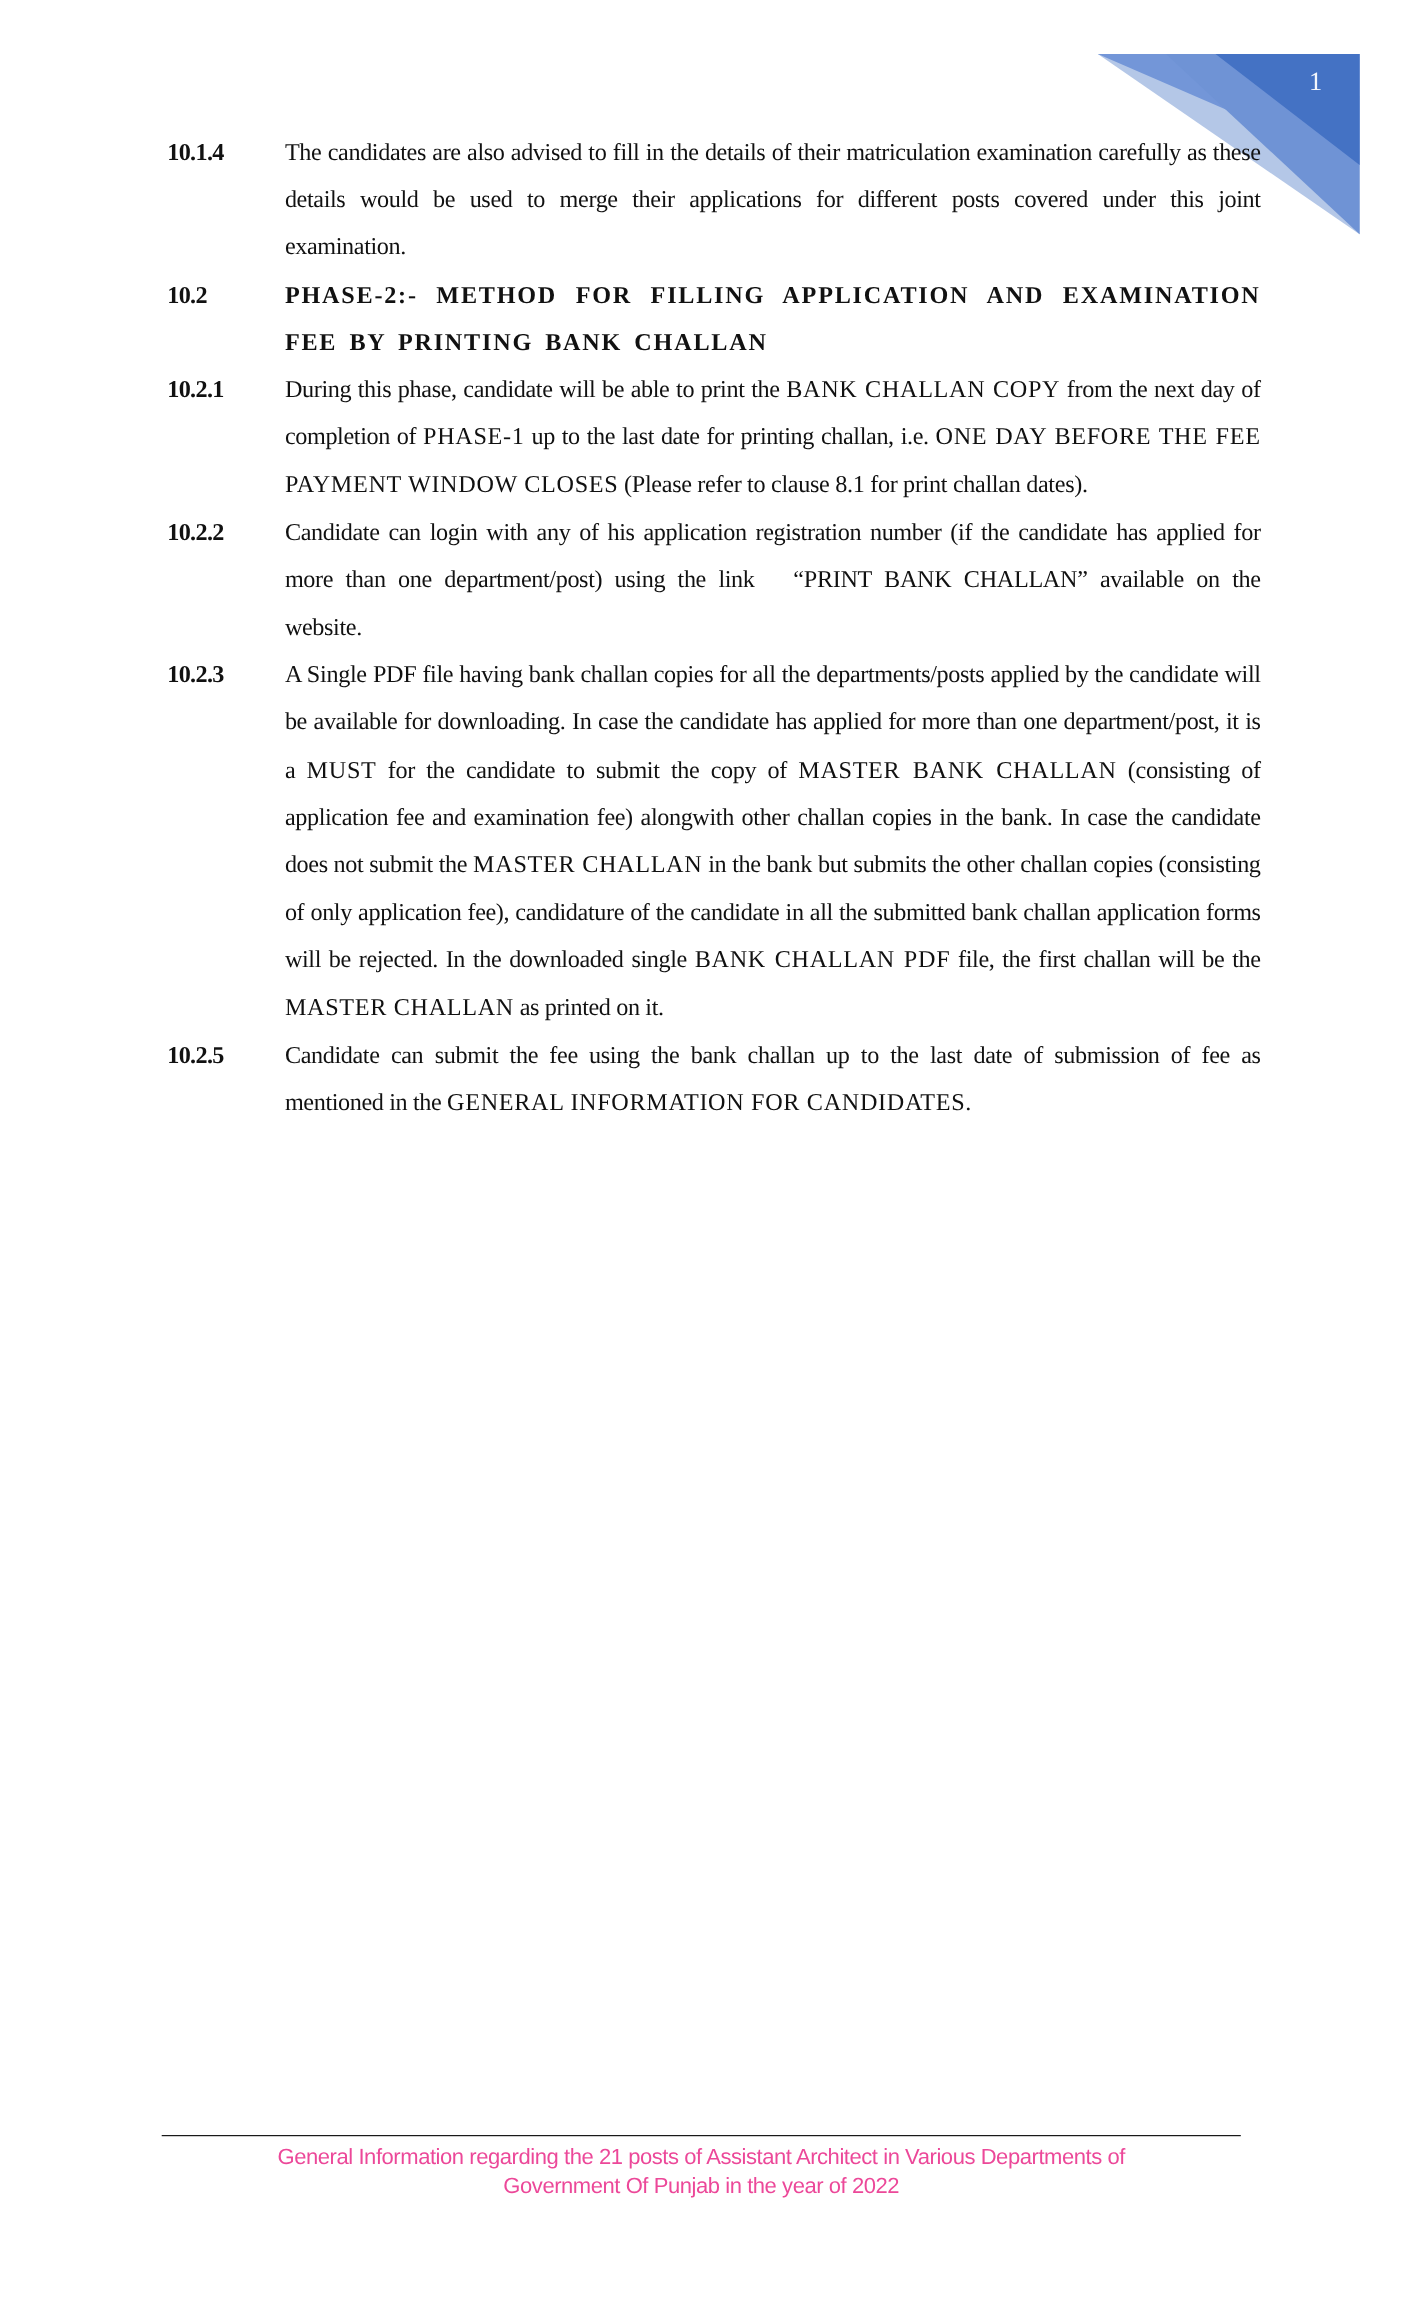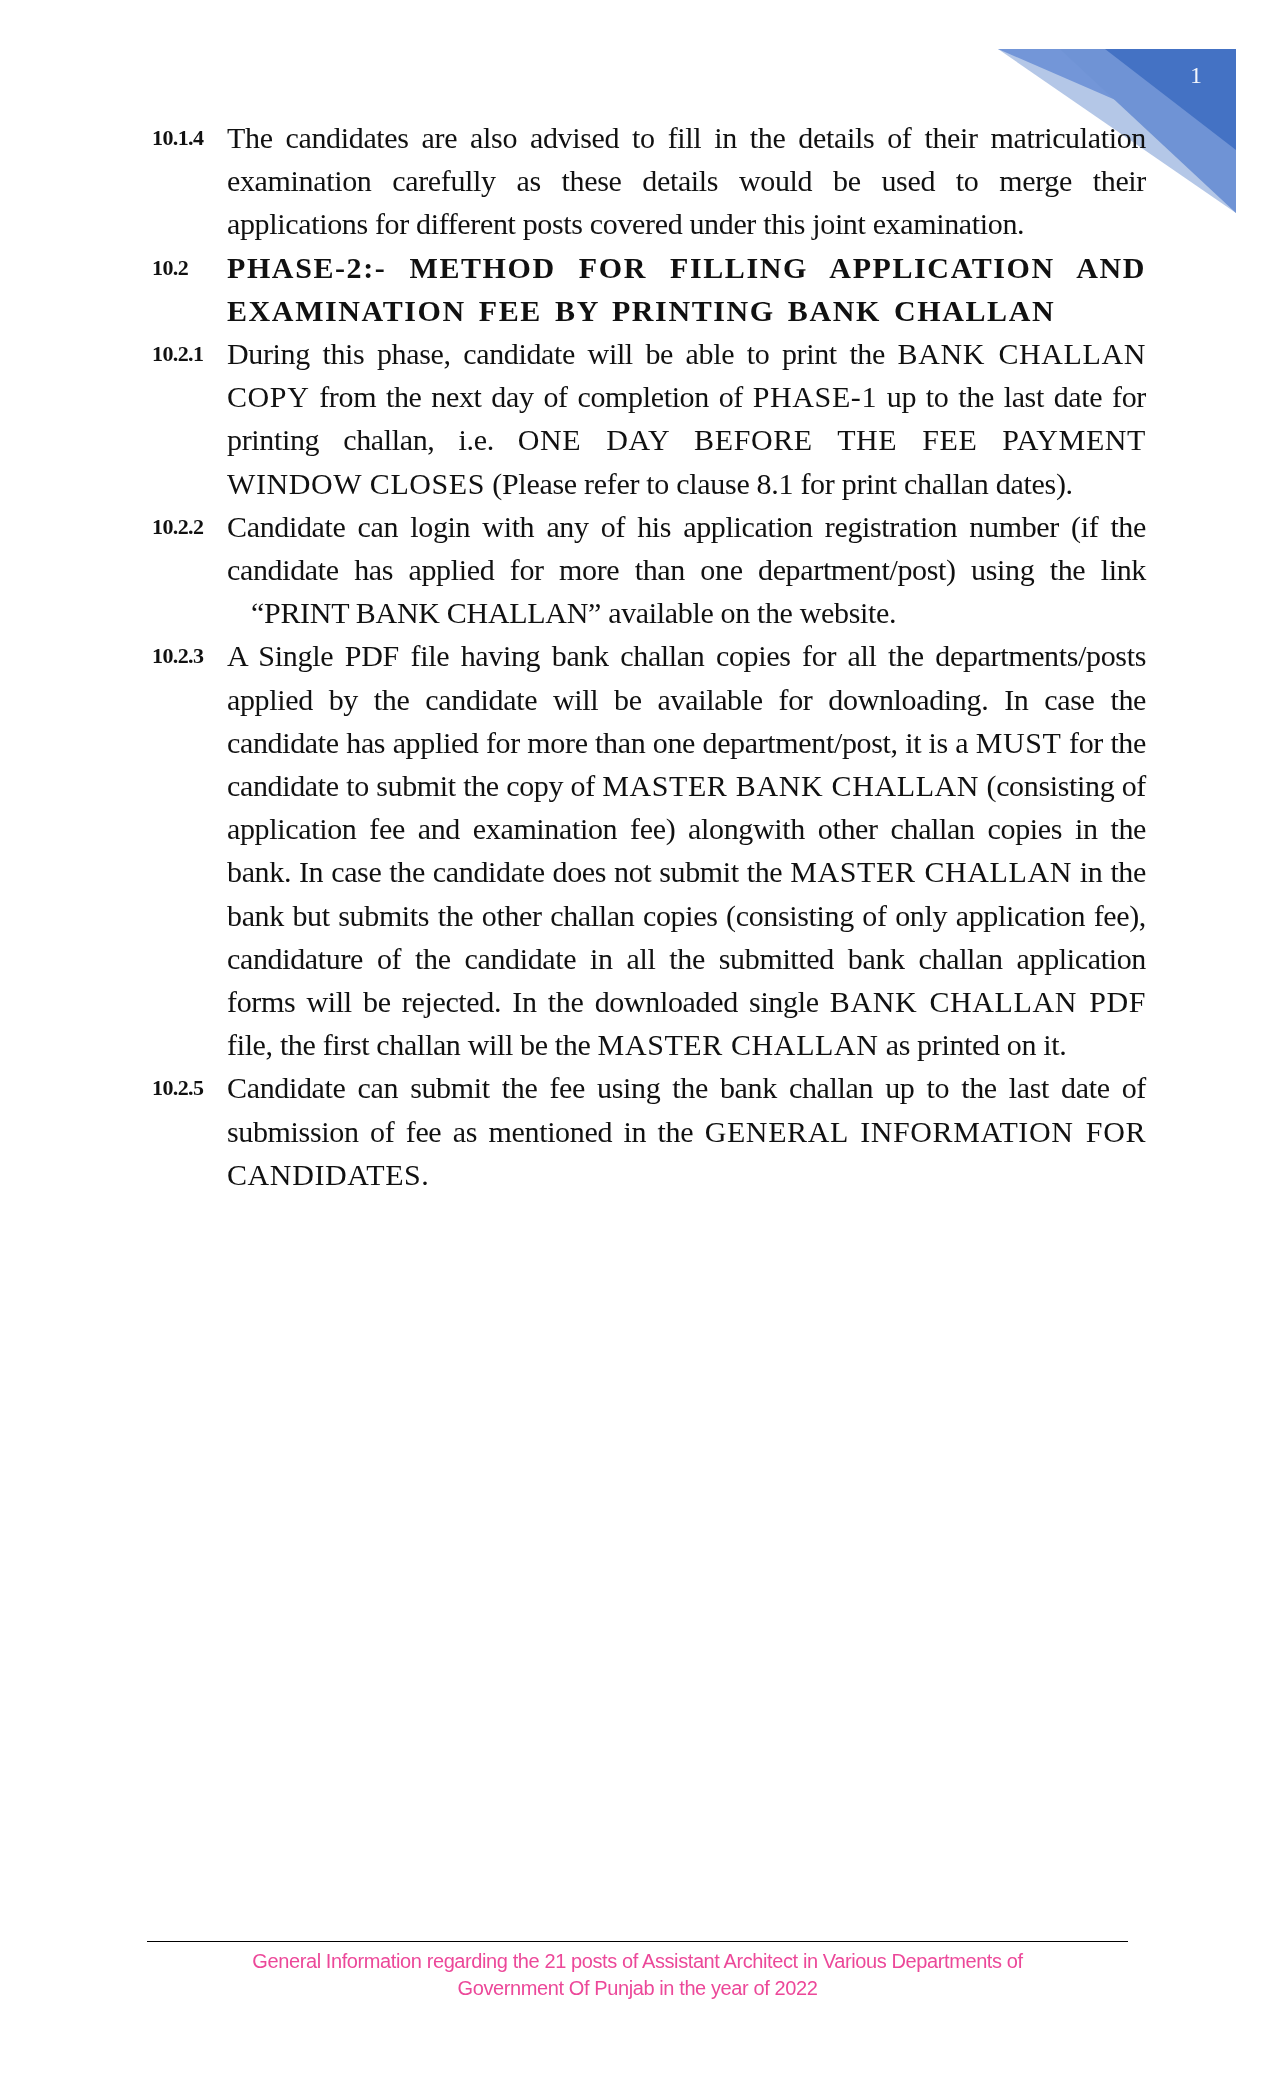--- a/index.html
+++ b/index.html
@@ -1,22 +1,22 @@
 <!DOCTYPE html>
 <html><head>
 <meta charset="utf-8">
 <style>
   html, body { margin:0; padding:0; background:#ffffff; }
   body { width:1275px; height:2100px; position:relative; overflow:hidden; font-family:"Liberation Serif", serif; color:#111; }
   .corner { position:absolute; left:0; top:0; width:1275px; height:240px; }
   .page-num { position:absolute; left:1178px; top:62px; width:36px; text-align:center; font-family:"Liberation Serif", serif; font-size:24px; color:#f3f6fc; }
   .content { position:absolute; left:152px; top:116px; width:994px; }
-  .clause { display:flex; align-items:flex-start; }
+  .clause { display:flex; align-items:flex-start;gap:32px; }
   .clause-num { width:75px; flex:0 0 75px; font-weight:bold; font-size:22px; line-height:43.2px; letter-spacing:-0.6px; }
-  .clause-text { flex:1; font-size:30px; line-height:43.2px; text-align:justify; letter-spacing:-0.35px; word-spacing:0px; }
+  .clause-text { flex:1; font-size:22px; line-height:43.2px; text-align:justify; letter-spacing:-0.35px; word-spacing:0px; }
   .clause-text b { font-weight:normal; letter-spacing:0.6px; }
   .clause-heading .clause-text { font-weight:bold; letter-spacing:1.6px; word-spacing:4px; }
   .footer-rule { position:absolute; left:147px; top:1941px; width:981px; height:0; border-top:1.5px solid #000; }
   .footer-text { position:absolute; left:147px; top:1948px; width:981px; text-align:center; font-family:"Liberation Sans Narrow","Liberation Sans", sans-serif; font-size:20px; line-height:27px; color:#ec4899; letter-spacing:-0.4px; }
   .footer-text span { display:block; }
 </style>
 </head>
 <body>
 
 <svg class="corner" viewBox="0 0 1275 240" xmlns="http://www.w3.org/2000/svg">

